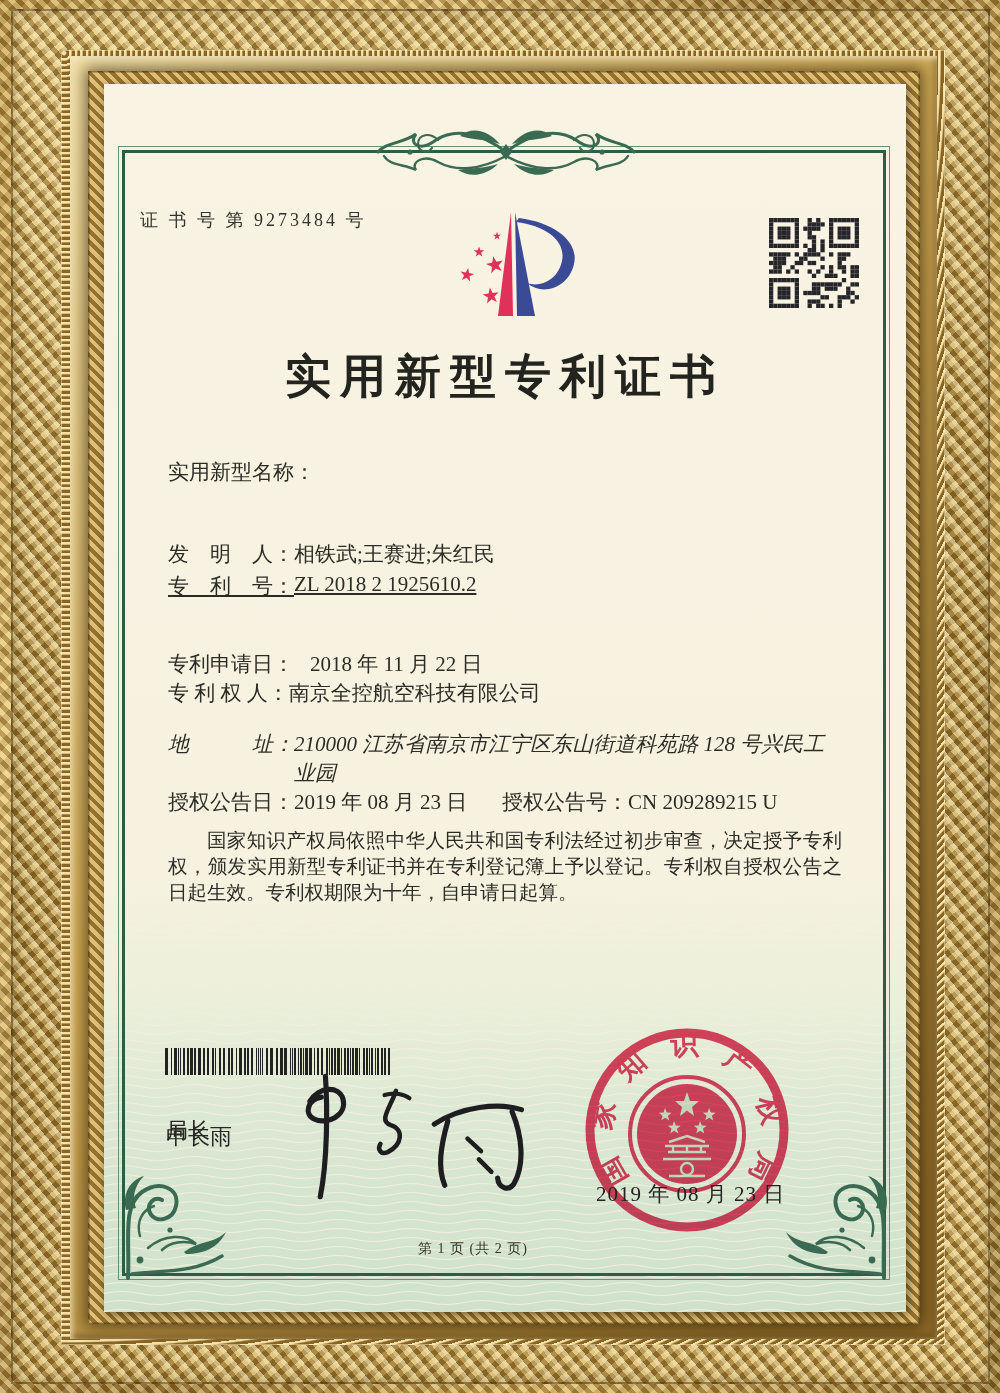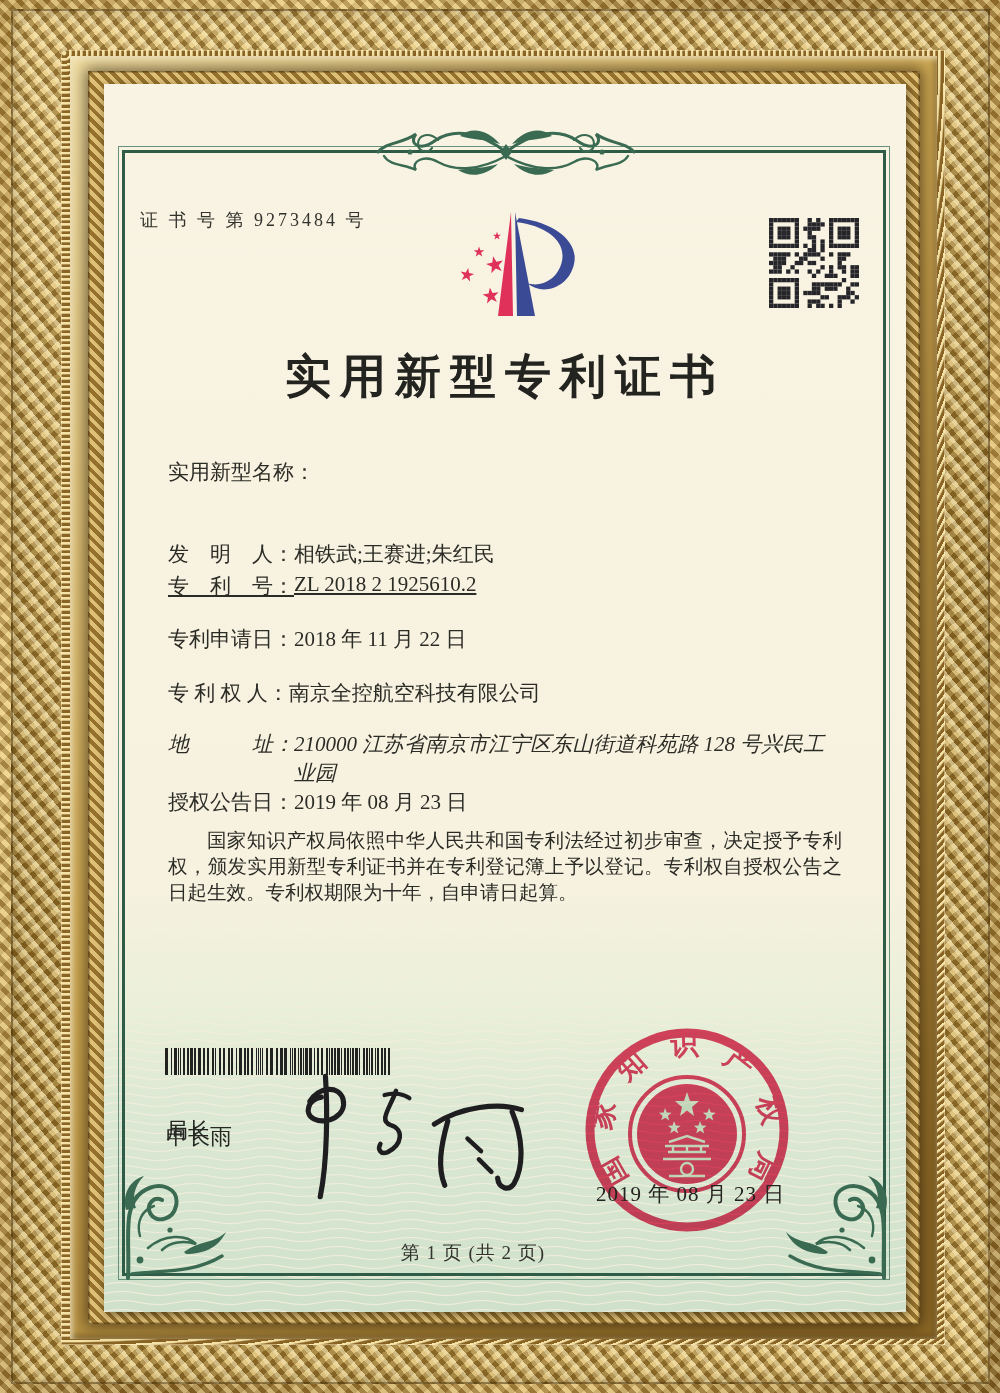--- a/index.html
+++ b/index.html
@@ -48,36 +48,36 @@
   
   .cert-no{position:absolute;left:36px;top:124px;font-size:18px;letter-spacing:3px;color:#33332d;}
   .logo{position:absolute;left:332px;top:114px;width:150px;height:128px;}
   .qr{position:absolute;left:665px;top:134px;width:90px;height:90px;}
   .title{position:absolute;left:0;right:0;top:262px;text-align:center;
       font-size:46px;font-weight:700;letter-spacing:9px;color:#23231f;}
   .fields{position:absolute;left:64px;top:0;right:40px;}
   .field-row{position:absolute;left:0;font-size:21px;color:#2c2c26;display:flex;}
   .field-row .lab{flex:0 0 auto;white-space:pre;}
   .field-row .val{white-space:pre-wrap;}
-  .r0{top:374px;} .r1{top:432px;margin-top:24px;} .r2{top:488px;text-decoration:underline;} .r3{top:541px;} .r4{top:595px;}
+  .r0{top:374px;} .r1{top:432px;margin-top:24px;} .r2{top:488px;text-decoration:underline;} .r3{top:566px;gap:16px;} .r4{top:595px;}
   .r5{top:646px;font-style:italic;} .r5 .val{width:545px;line-height:29px;}
   .grant{top:704px;width:700px;display:block;}
   .grant .gb{position:absolute;left:334px;top:0;}
   .body-text{position:absolute;left:64px;top:744px;width:674px;font-size:19.5px;
       line-height:26px;color:#2c2c26;text-align:justify;}
   .body-text p{margin:0;text-indent:2em;}
   .barcode{position:absolute;left:61px;top:964px;width:226px;height:27px;}
   .signer-title{position:absolute;left:62px;top:1032px;font-size:22px;color:#262622;}
   .signer-name{position:absolute;left:62px;top:1038px;font-size:22px;color:#262622;}
   .signature{position:absolute;left:158px;top:980px;width:270px;height:140px;}
   .seal{position:absolute;left:477px;top:940px;width:212px;height:212px;
       mix-blend-mode:multiply;opacity:.94;}
   .seal-date{position:absolute;left:492px;top:1096px;font-size:21px;color:#23231f;letter-spacing:1px;}
   .page-footer{position:absolute;left:0;right:64px;top:1156px;text-align:center;
-      font-size:19px;color:#33332d;letter-spacing:1px;}
+      font-size:14px;color:#33332d;letter-spacing:1px;}
 </style>
 </head>
 <body>
 
 <div class="scene">
   <div class="frame f1"></div>
   <div class="frame f2"></div>
   <div class="frame f3"></div>
   <div class="frame f4"></div>
   <div class="frame f5"></div>
@@ -388,20 +388,21 @@
       <div class="field-row r4">
           <span class="lab">专 利 权 人：</span>
           <span class="val">南京全控航空科技有限公司</span>
         </div>
       <div class="field-row r5">
           <span class="lab">地　　　址：</span>
           <span class="val">210000 江苏省南京市江宁区东山街道科苑路 128 号兴民工业园</span>
         </div>
       <div class="field-row grant">
         <span class="ga"><span class="lab">授权公告日：</span><span class="val">2019 年 08 月 23 日</span></span>
+        <span class="gb"><span class="lab">授权公告号：</span><span class="val">CN 209289215 U</span></span>
       </div>
     </div>
 
     <div class="body-text">
       <p>国家知识产权局依照中华人民共和国专利法经过初步审查，决定授予专利权，颁发实用新型专利证书并在专利登记簿上予以登记。专利权自授权公告之日起生效。专利权期限为十年，自申请日起算。</p>
     </div>
 
     <svg class="barcode" id="barcode" viewBox="0 0 226 27" preserveAspectRatio="none">
         <rect x="0" y="0" width="3" height="27" fill="#222220"></rect>
         <rect x="6" y="0" width="1" height="27" fill="#222220"></rect>

